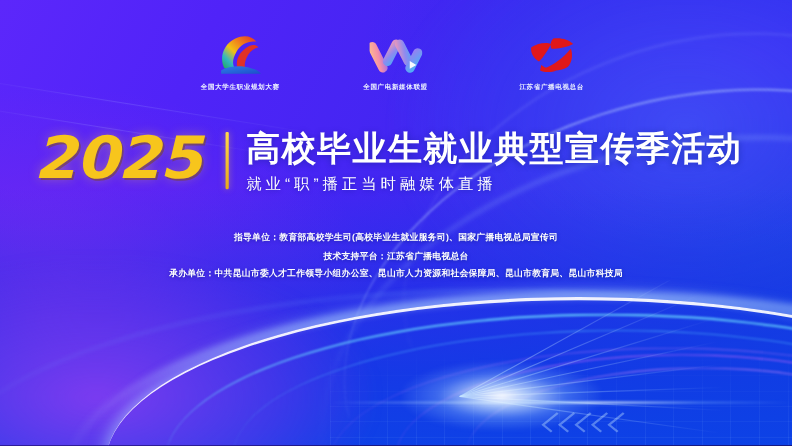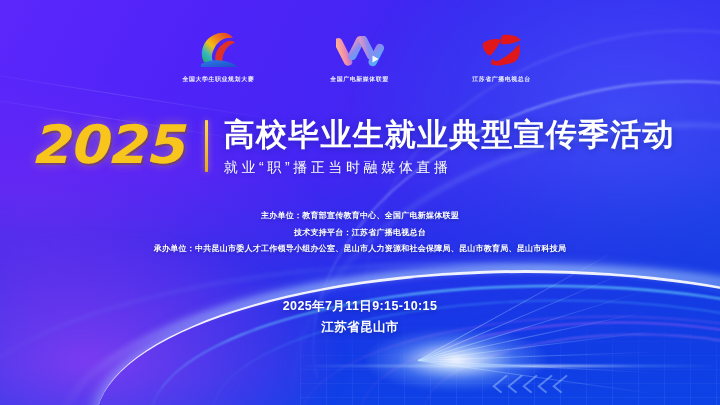--- a/index.html
+++ b/index.html
@@ -502,24 +502,20 @@
     <div class="title-block">
       <div class="year">2025</div>
       <div class="divider-bar"></div>
       <div class="title-texts">
         <div class="title-main">高校毕业生就业典型宣传季活动</div>
         <div class="title-sub">就业“职”播正当时融媒体直播</div>
       </div>
     </div>
 
     <div class="credits">
-      <div class="credit-line">主办单位：教育部宣传教育中心、全国广电新媒体联盟</div>
+      <div class="credit-line">指导单位：教育部高校学生司(高校毕业生就业服务司)、国家广播电视总局宣传司</div>
       <div class="credit-line">技术支持平台：江苏省广播电视总台</div>
       <div class="credit-line">承办单位：中共昆山市委人才工作领导小组办公室、昆山市人力资源和社会保障局、昆山市教育局、昆山市科技局</div>
     </div>
 
-    <div class="datetime">
-      <div class="dt-line">2025年7月11日9:15-10:15</div>
-      <div class="dt-line">江苏省昆山市</div>
-    </div>
 
   </div>
 </div>
 
 </body></html>

